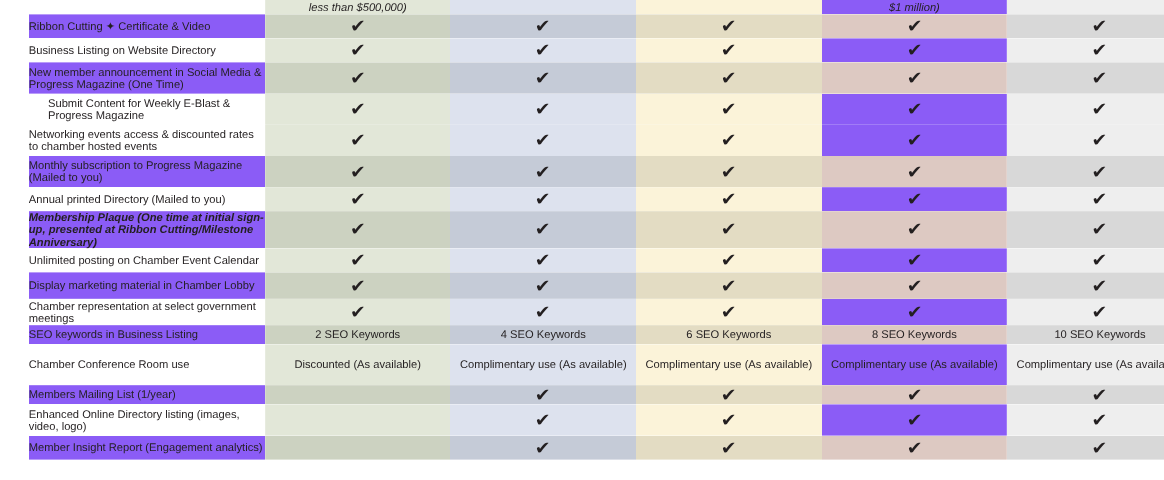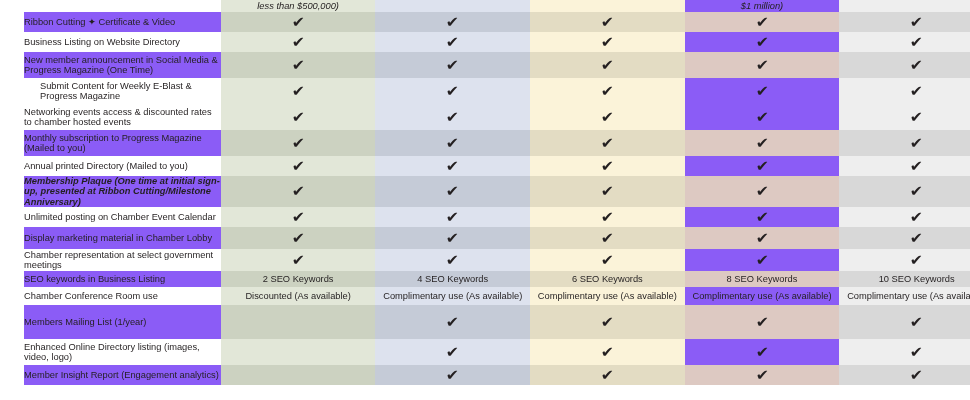--- a/index.html
+++ b/index.html
@@ -192,39 +192,39 @@
             <div class="txtcell">6 SEO Keywords</div>
           </td>
           <td class="col c3">
             <div class="txtcell">8 SEO Keywords</div>
           </td>
           <td class="col c4">
             <div class="txtcell">10 SEO Keywords</div>
           </td>
         </tr>
         <tr class="light">
-          <td class="label" style="height: 18px;">Chamber Conference Room use</td>
+          <td class="label" style="height: 34px;">Chamber Conference Room use</td>
           <td class="col c0">
             <div class="txtcell">Discounted (As available)</div>
           </td>
           <td class="col c1">
             <div class="txtcell">Complimentary use (As available)</div>
           </td>
           <td class="col c2">
             <div class="txtcell">Complimentary use (As available)</div>
           </td>
           <td class="col c3">
             <div class="txtcell">Complimentary use (As available)</div>
           </td>
           <td class="col c4">
             <div class="txtcell">Complimentary use (As available)</div>
           </td>
         </tr>
         <tr class="shade">
-          <td class="label" style="height: 34px;">Members Mailing List (1/year)</td>
+          <td class="label" style="height: 16px;">Members Mailing List (1/year)</td>
           <td class="col c0"></td>
           <td class="col c1"><span class="check">✔</span></td>
           <td class="col c2"><span class="check">✔</span></td>
           <td class="col c3"><span class="check">✔</span></td>
           <td class="col c4"><span class="check">✔</span></td>
         </tr>
         <tr class="light">
           <td class="label" style="height: 26px;">Enhanced Online Directory listing (images, video, logo)</td>
           <td class="col c0"></td>
           <td class="col c1"><span class="check">✔</span></td>

